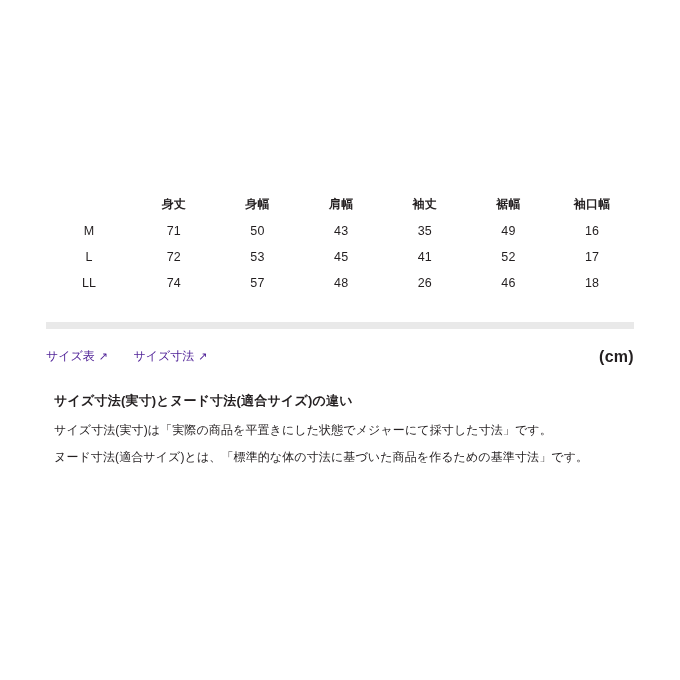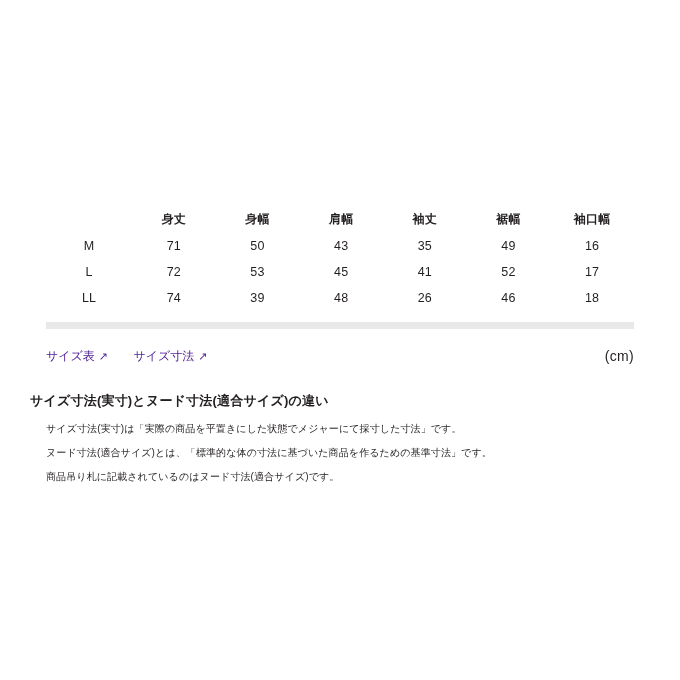--- a/index.html
+++ b/index.html
@@ -25,21 +25,20 @@
   .table-wrap {
     position: absolute;
     left: 46px;
     top: 190px;
     width: 588px;
   }
   table.size-table {
     border-collapse: collapse;
     width: 100%;
     table-layout: fixed;
-    margin-top: 15px;
   }
   table.size-table th,
   table.size-table td {
     font-weight: normal;
     font-size: 12.5px;
     text-align: center;
     padding: 0;
     height: 26px;
     line-height: 26px;
     color: #231f20;
@@ -84,42 +83,42 @@
   }
   .links .arrow {
     display: inline-block;
     margin-left: 4px;
     font-size: 11px;
   }
   .links .unit {
     position: absolute;
     right: 0;
     top: 0;
-    font-size: 14px;
-    font-weight: normal;
+    font-size: 16px;
+    font-weight: bold;
     letter-spacing: 0.3px;
     padding-left: 16px;
   }
 
   
   .explain {
     position: absolute;
-    left: 30px;
+    left: 54px;
     top: 392px;
     width: 600px;
   }
   .explain .head {
     font-size: 13px;
     font-weight: bold;
     letter-spacing: 0.2px;
     margin-bottom: 11px;
   }
   .explain p {
-    margin: 0 0 9px 16px;
-    font-size: 10px;
+    margin: 0 0 9px 0;
+    font-size: 12px;
     line-height: 1.5;
     letter-spacing: 0.1px;
   }
 </style>
 </head>
 <body>
 
 <div class="page">
 
   <div class="table-wrap">
@@ -159,21 +158,21 @@
           <td>72</td>
           <td>53</td>
           <td>45</td>
           <td>41</td>
           <td>52</td>
           <td>17</td>
         </tr>
         <tr>
           <td class="row-head">LL</td>
           <td>74</td>
-          <td>39</td>
+          <td>57</td>
           <td>48</td>
           <td>26</td>
           <td>46</td>
           <td>18</td>
         </tr>
       </tbody>
     </table>
   </div>
 
   <div class="rule"></div>
@@ -181,16 +180,15 @@
   <div class="links">
     <a class="lnk" href="#"><span>サイズ表</span><span class="arrow">↗</span></a>
     <a class="lnk" href="#"><span>サイズ寸法</span><span class="arrow">↗</span></a>
     <span class="unit">(cm)</span>
   </div>
 
   <div class="explain">
     <div class="head">サイズ寸法(実寸)とヌード寸法(適合サイズ)の違い</div>
     <p>サイズ寸法(実寸)は「実際の商品を平置きにした状態でメジャーにて採寸した寸法」です。</p>
     <p>ヌード寸法(適合サイズ)とは、「標準的な体の寸法に基づいた商品を作るための基準寸法」です。</p>
-    <p>商品吊り札に記載されているのはヌード寸法(適合サイズ)です。</p>
   </div>
 
 </div>
 
 </body></html>

